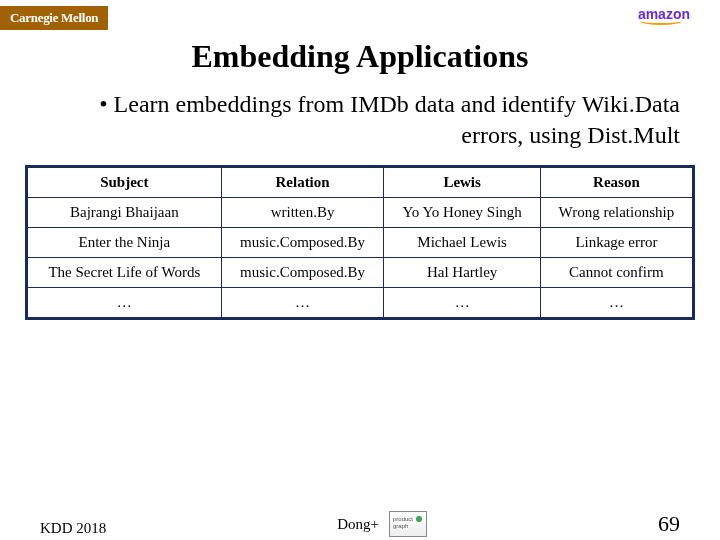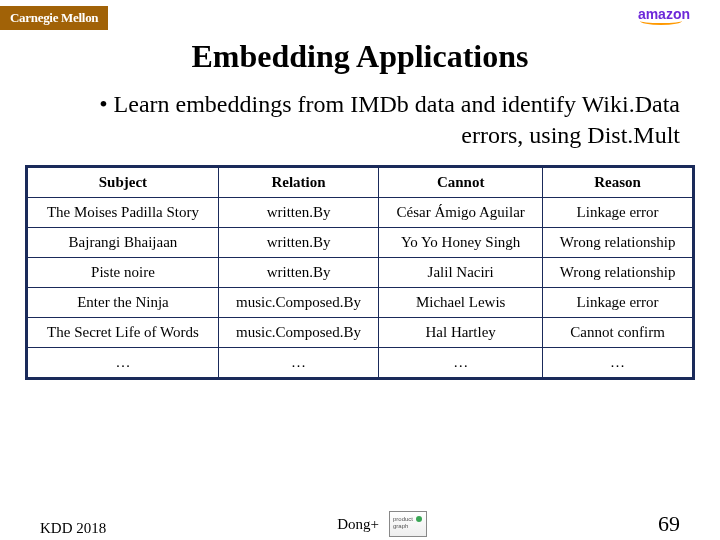--- a/index.html
+++ b/index.html
@@ -140,41 +140,29 @@
 
 <h1 class="title">Embedding Applications</h1>
 
 <p class="bullet">Learn embeddings from IMDb data and identify Wiki.Data errors, using Dist.Mult</p>
 
 <table>
   <thead>
     <tr>
       <th>Subject</th>
       <th>Relation</th>
-      <th>Cannot</th>
+      <th>Lewis</th>
       <th>Reason</th>
     </tr>
   </thead>
   <tbody id="table-body">
       <tr>
-        <td>The Moises Padilla Story</td>
-        <td>written.By</td>
-        <td>César Ámigo Aguilar</td>
-        <td>Linkage error</td>
-      </tr>
-      <tr>
         <td>Bajrangi Bhaijaan</td>
         <td>written.By</td>
         <td>Yo Yo Honey Singh</td>
-        <td>Wrong relationship</td>
-      </tr>
-      <tr>
-        <td>Piste noire</td>
-        <td>written.By</td>
-        <td>Jalil Naciri</td>
         <td>Wrong relationship</td>
       </tr>
       <tr>
         <td>Enter the Ninja</td>
         <td>music.Composed.By</td>
         <td>Michael Lewis</td>
         <td>Linkage error</td>
       </tr>
       <tr>
         <td>The Secret Life of Words</td>

